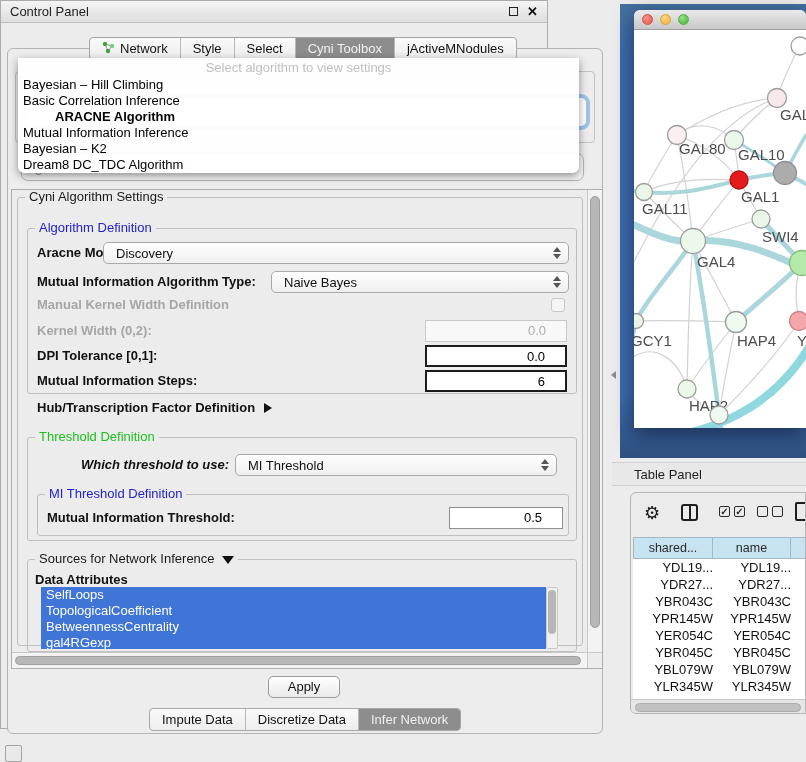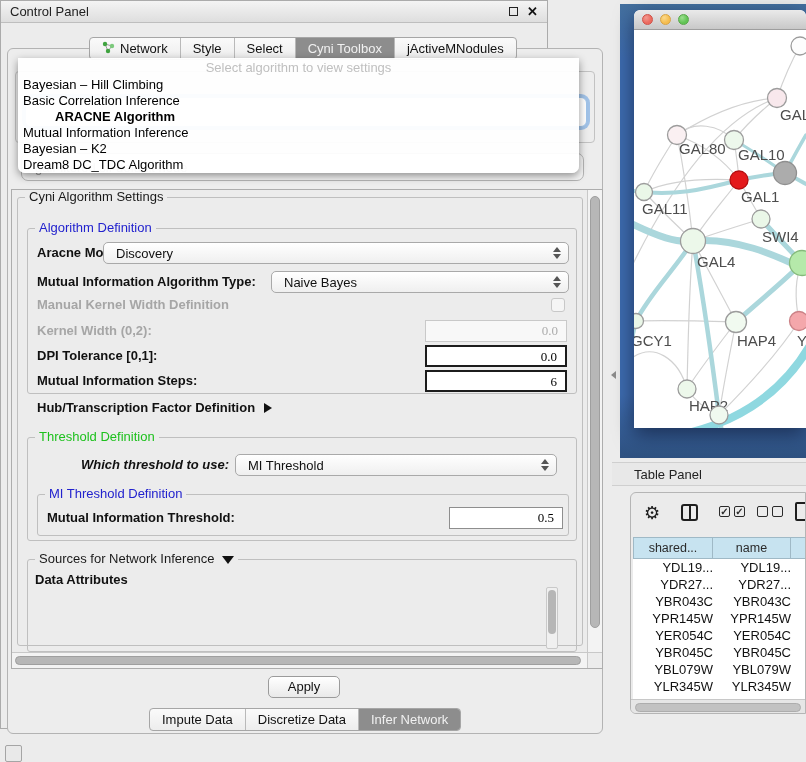--- a/index.html
+++ b/index.html
@@ -43,21 +43,21 @@
   .gbox { position:absolute; border:1px solid #BFBFBF; border-radius:3px; }
   .glabel { position:absolute; background:#ECECEC; padding:0 4px; font-size:13px; line-height:14px; }
   .blue { color:#2222CE; }
   .green { color:#1DC11D; }
   .flabel { position:absolute; height:22px; line-height:22px; font-weight:bold; color:#111; }
   .flabel.dis { color:#A6A6A6; }
   .combo { position:absolute; height:22px; background:linear-gradient(#FFFFFF,#EFEFEF); border:1px solid #A9A9A9; border-radius:5px; display:flex; align-items:center; padding-left:12px; color:#111; }
   .combo .arrows { margin-left:auto; margin-right:7px; display:flex; flex-direction:column; gap:2px; }
   .tri-up { width:0; height:0; border-left:4px solid transparent; border-right:4px solid transparent; border-bottom:5px solid #555; }
   .tri-dn { width:0; height:0; border-left:4px solid transparent; border-right:4px solid transparent; border-top:5px solid #555; }
-  .field { position:absolute; height:22px; background:#FFF; text-align:right; padding:0 8px; line-height:20px; color:#000;font-family:Liberation Serif, serif; }
+  .field { position:absolute; height:22px; background:#FFF; text-align:right; padding:0 20px; line-height:20px; color:#000; }
   .field.strong { border:2px solid #1C1C1C; }
   .field.normal { border:1px solid #8E8E8E; }
   .field.dis { border:1px solid #C9C9C9; background:#F8F8F8; color:#ACACAC; }
   .chk { position:absolute; width:14px; height:14px; border:1px solid #C8C8C8; border-radius:3px; background:#F5F5F5; }
   .tri-right { display:inline-block; width:0; height:0; border-top:5.5px solid transparent; border-bottom:5.5px solid transparent; border-left:8px solid #111; margin-left:9px; position:relative; top:1px; }
   .tri-down { display:inline-block; width:0; height:0; border-left:6px solid transparent; border-right:6px solid transparent; border-top:8px solid #111; margin-left:7px; position:relative; top:1px; }
   #attr-list { position:absolute; left:29px; top:397px; width:518px; height:62px; overflow:hidden; list-style:none; }
   #attr-list li { height:16px; line-height:16px; width:505px; background:#3E75D7; color:#FFF; padding-left:5px; font-size:13px; }
   .list-vbar { position:absolute; left:534px; top:397px; width:12px; height:62px; background:#F0F0F0; border:1px solid #C9C9C9; border-radius:2px; }
   .list-vbar .thumb { position:absolute; left:1px; top:2px; width:8px; height:44px; background:#B6B6B6; border-radius:4px; }
@@ -219,20 +219,26 @@
     <div class="gbox" style="left:25px;top:304px;width:532px;height:42px;"></div>
     <div class="glabel blue" style="left:33px;top:297px;">MI Threshold Definition</div>
     <div class="flabel" style="left:35px;top:317px;">Mutual Information Threshold:</div>
     <div class="field normal" style="left:437px;top:317px;width:114px;">0.5</div>
 
     <div class="gbox" style="left:15px;top:369px;width:550px;height:93px;"></div>
     <div class="glabel" style="left:23px;top:362px;">
       <span>Sources for Network Inference</span><span class="tri-down"></span>
     </div>
     <div class="flabel" style="left:23px;top:379px;">Data Attributes</div>
+    <ul id="attr-list">
+        <li>SelfLoops</li>
+        <li>TopologicalCoefficient</li>
+        <li>BetweennessCentrality</li>
+        <li>gal4RGexp</li>
+      </ul>
     <div class="list-vbar">
         <span class="thumb"></span>
       </div>
 
     <div class="vbar">
         <span class="thumb"></span>
       </div>
     <div class="hbar">
         <span class="thumb"></span>
       </div>

